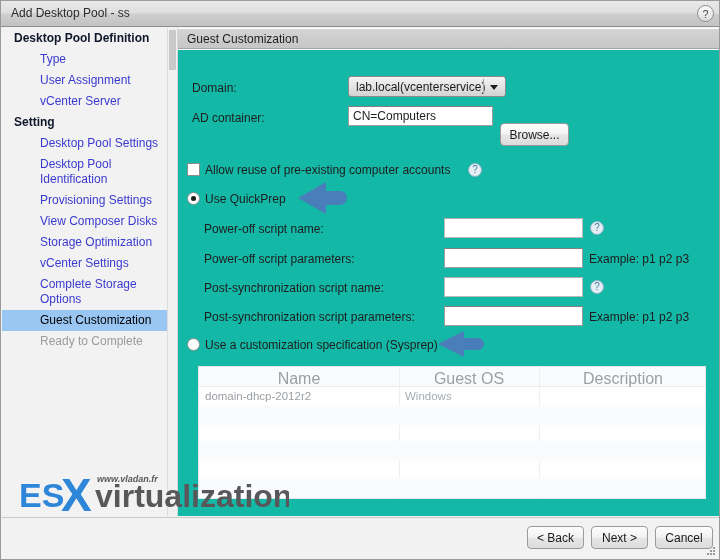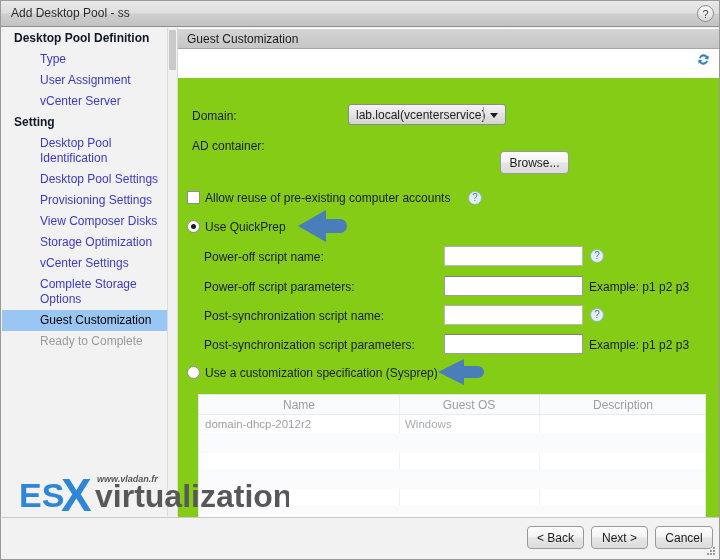--- a/index.html
+++ b/index.html
@@ -132,22 +132,21 @@
     position: absolute;
     right: 9px; top: 24px;
     width: 15px; height: 15px;
   }
 
   .body-area {
     position: absolute;
     left: 0; top: 22px;
     width: 542px;
     height: 466px;
-    background: #84cc16;
-    margin-top: 28px;
+    background: #14b8a6;
   }
 
   .lbl {
     position: absolute;
     font-size: 12px;
     color: #1d1d1d;
     white-space: nowrap;
   }
 
   
@@ -267,21 +266,21 @@
     left: 0; top: 0;
     width: 100%;
     height: 20px;
     background: #fafbfc;
     border-bottom: 1px solid #e8ecef;
     box-sizing: border-box;
   }
   .th {
     position: absolute;
     top: 3px;
-    font-size: 12px;
+    font-size: 16px;
     color: #9aa0a6;
     text-align: center;
   }
   .colsep {
     position: absolute;
     top: 0;
     width: 1px;
     background: #edf0f3;
   }
   .trow {
@@ -343,22 +342,22 @@
     <div class="titlebar-text">Add Desktop Pool - ss</div>
     <div class="titlebar-help">?</div>
   </div>
 
   <div class="sidebar" id="sidebar">
       <div class="sb-group">Desktop Pool Definition</div>
       <div class="sb-item">Type</div>
       <div class="sb-item">User Assignment</div>
       <div class="sb-item">vCenter Server</div>
       <div class="sb-group">Setting</div>
+      <div class="sb-item">Desktop Pool Settings</div>
       <div class="sb-item">Desktop Pool Identification</div>
-      <div class="sb-item">Desktop Pool Settings</div>
       <div class="sb-item">Provisioning Settings</div>
       <div class="sb-item">View Composer Disks</div>
       <div class="sb-item">Storage Optimization</div>
       <div class="sb-item">vCenter Settings</div>
       <div class="sb-item">Complete Storage Options</div>
       <div class="sb-item selected">Guest Customization</div>
       <div class="sb-item disabled">Ready to Complete</div>
     </div>
   <div class="sb-scrollbar">
     <div class="sb-thumb"></div>
@@ -379,20 +378,21 @@
     <div class="body-area">
 
       <div class="lbl" style="left:14px; top:31px;">Domain:</div>
       <div class="combo" style="left:170px; top:26px; width:158px;">
         <span class="combo-text">lab.local(vcenterservice)</span>
         <span class="combo-sep"></span>
         <span class="combo-arrow"></span>
       </div>
 
       <div class="lbl" style="left:14px; top:61px;">AD container:</div>
+      <input class="tinput" style="left: 170px; top: 56px; width: 145px;" type="text" value="CN=Computers">
       <button class="btn" style="left:322px; top:73px; width:69px;">Browse...</button>
 
       <div class="cbox" style="left:9px; top:113px;"></div>
       <div class="lbl" style="left:27px; top:113px;">Allow reuse of pre-existing computer accounts</div>
       <div class="helpq" style="left:290px; top:113px;">?</div>
 
       <div class="radio checked" style="left:9px; top:142px;"></div>
       <div class="lbl" style="left:27px; top:142px;">Use QuickPrep</div>
 
       <div id="qp-fields">

